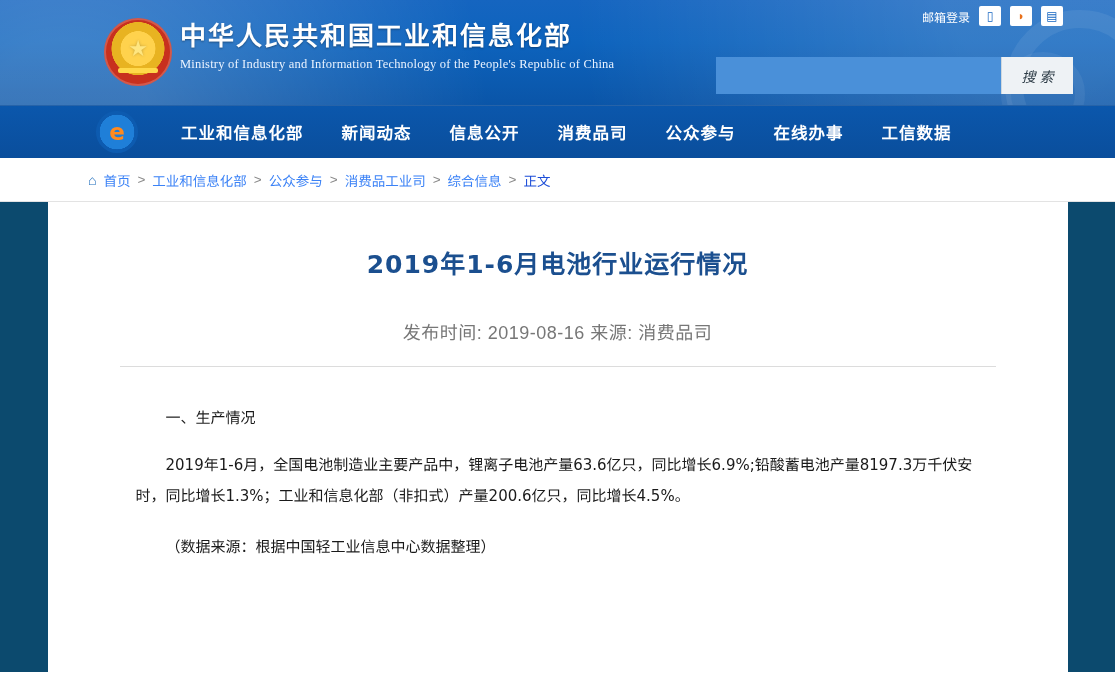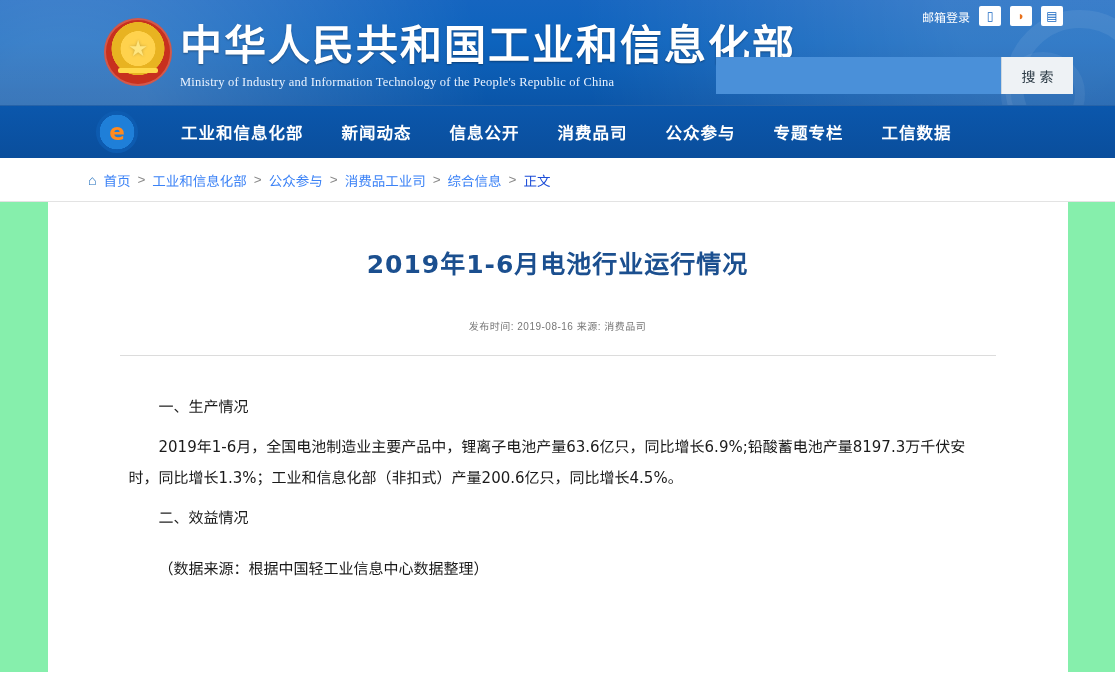--- a/index.html
+++ b/index.html
@@ -69,21 +69,21 @@
     background: #ffd84a;
     border-radius: 2px;
   }
 
   .site-title {
     position: absolute;
     left: 180px; top: 22px;
     color: #ffffff;
   }
   .site-title .cn {
-    font-size: 42px;
+    font-size: 26px;
     font-weight: bold;
     letter-spacing: 2px;
     line-height: 1.15;
     text-shadow: 0 1px 2px rgba(0,0,0,0.35);
     font-family: "DejaVu Sans", "Liberation Sans", sans-serif;
   }
   .site-title .en {
     margin-top: 5px;
     font-size: 12.5px;
     letter-spacing: 0.2px;
@@ -132,20 +132,21 @@
   .searchbox .btn {
     width: 72px;
     background: #eef2f5;
     color: #2b3a45;
     font-size: 14px;
     display: flex;
     align-items: center;
     justify-content: center;
     cursor: pointer;
     border-left: 1px solid #cfd8de;
+    font-style: italic;
   }
 
   
   .nav {
     height: 53px;
     background: linear-gradient(180deg, #0b57ac 0%, #0a4e9c 100%);
     border-top: 1px solid rgba(255,255,255,0.12);
     display: flex;
     align-items: center;
     padding-left: 96px;
@@ -193,21 +194,21 @@
   }
   .crumb-wrap a {
     color: #3b82f6;
     text-decoration: none;
   }
   .crumb-sep { color: #888; margin: 0 7px; }
   .crumb-cur { color: #1d4ed8; }
 
   
   .page {
-    background: #86efac;
+    background: #0c4a6e;
     height: calc(673px - 105px - 53px - 45px);
     padding-top: 0;
   }
   .doc {
     width: 1020px;
     margin: 0 auto;
     background: #ffffff;
     min-height: 100%;
     padding: 42px 72px 10px 72px;
   }
@@ -215,37 +216,37 @@
     text-align: center;
     font-size: 25px;
     font-weight: bold;
     color: #1b4f8f;
     letter-spacing: 1px;
     font-family: "DejaVu Sans", "Liberation Sans", sans-serif;
   }
   .doc-meta {
     margin-top: 38px;
     text-align: center;
-    font-size: 10px;
+    font-size: 18px;
     color: #777;
     letter-spacing: 0.5px;
   }
   .doc-rule {
     margin: 22px 0 0 0;
     border: none;
     border-top: 1px solid #dcdcdc;
   }
   .doc-body {
     margin-top: 36px;
     font-size: 15px;
     line-height: 31px;
     color: #1a1a1a;
     font-family: "DejaVu Sans", "Liberation Sans", sans-serif;
   }
-  .doc-body p { margin: 9px; text-indent: 2em; }
+  .doc-body p { margin: 16px; text-indent: 2em; }
   .doc-body p.spaced { margin-top: 20px; }
 </style>
 </head>
 <body>
 
 <div class="header">
   <div class="header-deco"></div>
   <div class="header-deco2"></div>
 
   <div class="emblem">
@@ -271,21 +272,21 @@
   </div>
 </div>
 
 <div class="nav">
   <div class="logo-e">e</div>
   <a href="#">工业和信息化部</a>
   <a href="#">新闻动态</a>
   <a href="#">信息公开</a>
   <a href="#">消费品司</a>
   <a href="#">公众参与</a>
-  <a href="#">专题专栏</a>
+  <a href="#">在线办事</a>
   <a href="#">工信数据</a>
 </div>
 
 <div class="crumb-wrap">
   <span class="crumb-home">⌂</span>
   <a href="#">首页</a>
   <span class="crumb-sep">&gt;</span>
   <a href="#">工业和信息化部</a>
   <span class="crumb-sep">&gt;</span>
   <a href="#">公众参与</a>
@@ -298,17 +299,16 @@
 </div>
 
 <div class="page">
   <div class="doc">
     <div class="doc-title">2019年1-6月电池行业运行情况</div>
     <div class="doc-meta">发布时间: 2019-08-16  来源: 消费品司</div>
     <hr class="doc-rule">
     <div class="doc-body">
       <p>一、生产情况</p>
       <p>2019年1-6月，全国电池制造业主要产品中，锂离子电池产量63.6亿只，同比增长6.9%;铅酸蓄电池产量8197.3万千伏安时，同比增长1.3%；工业和信息化部（非扣式）产量200.6亿只，同比增长4.5%。</p>
-      <p>二、效益情况</p>
       <p class="spaced">（数据来源：根据中国轻工业信息中心数据整理）</p>
     </div>
   </div>
 </div>
 
 </body></html>

